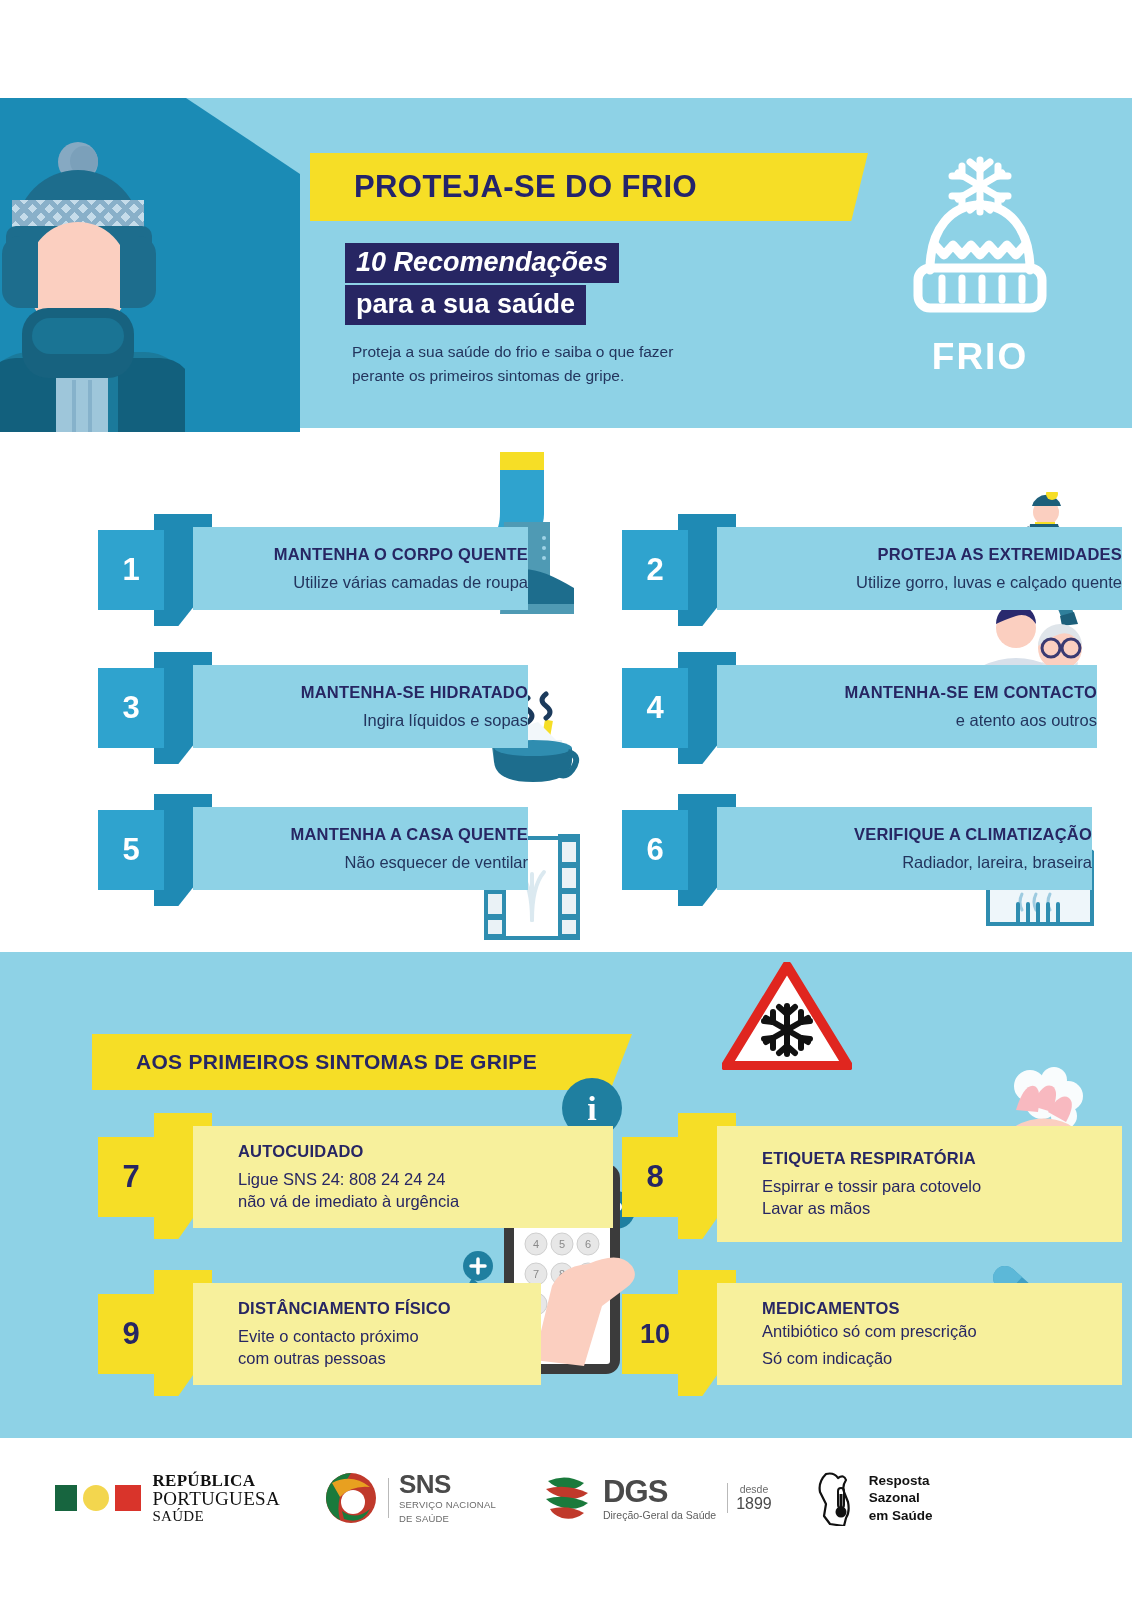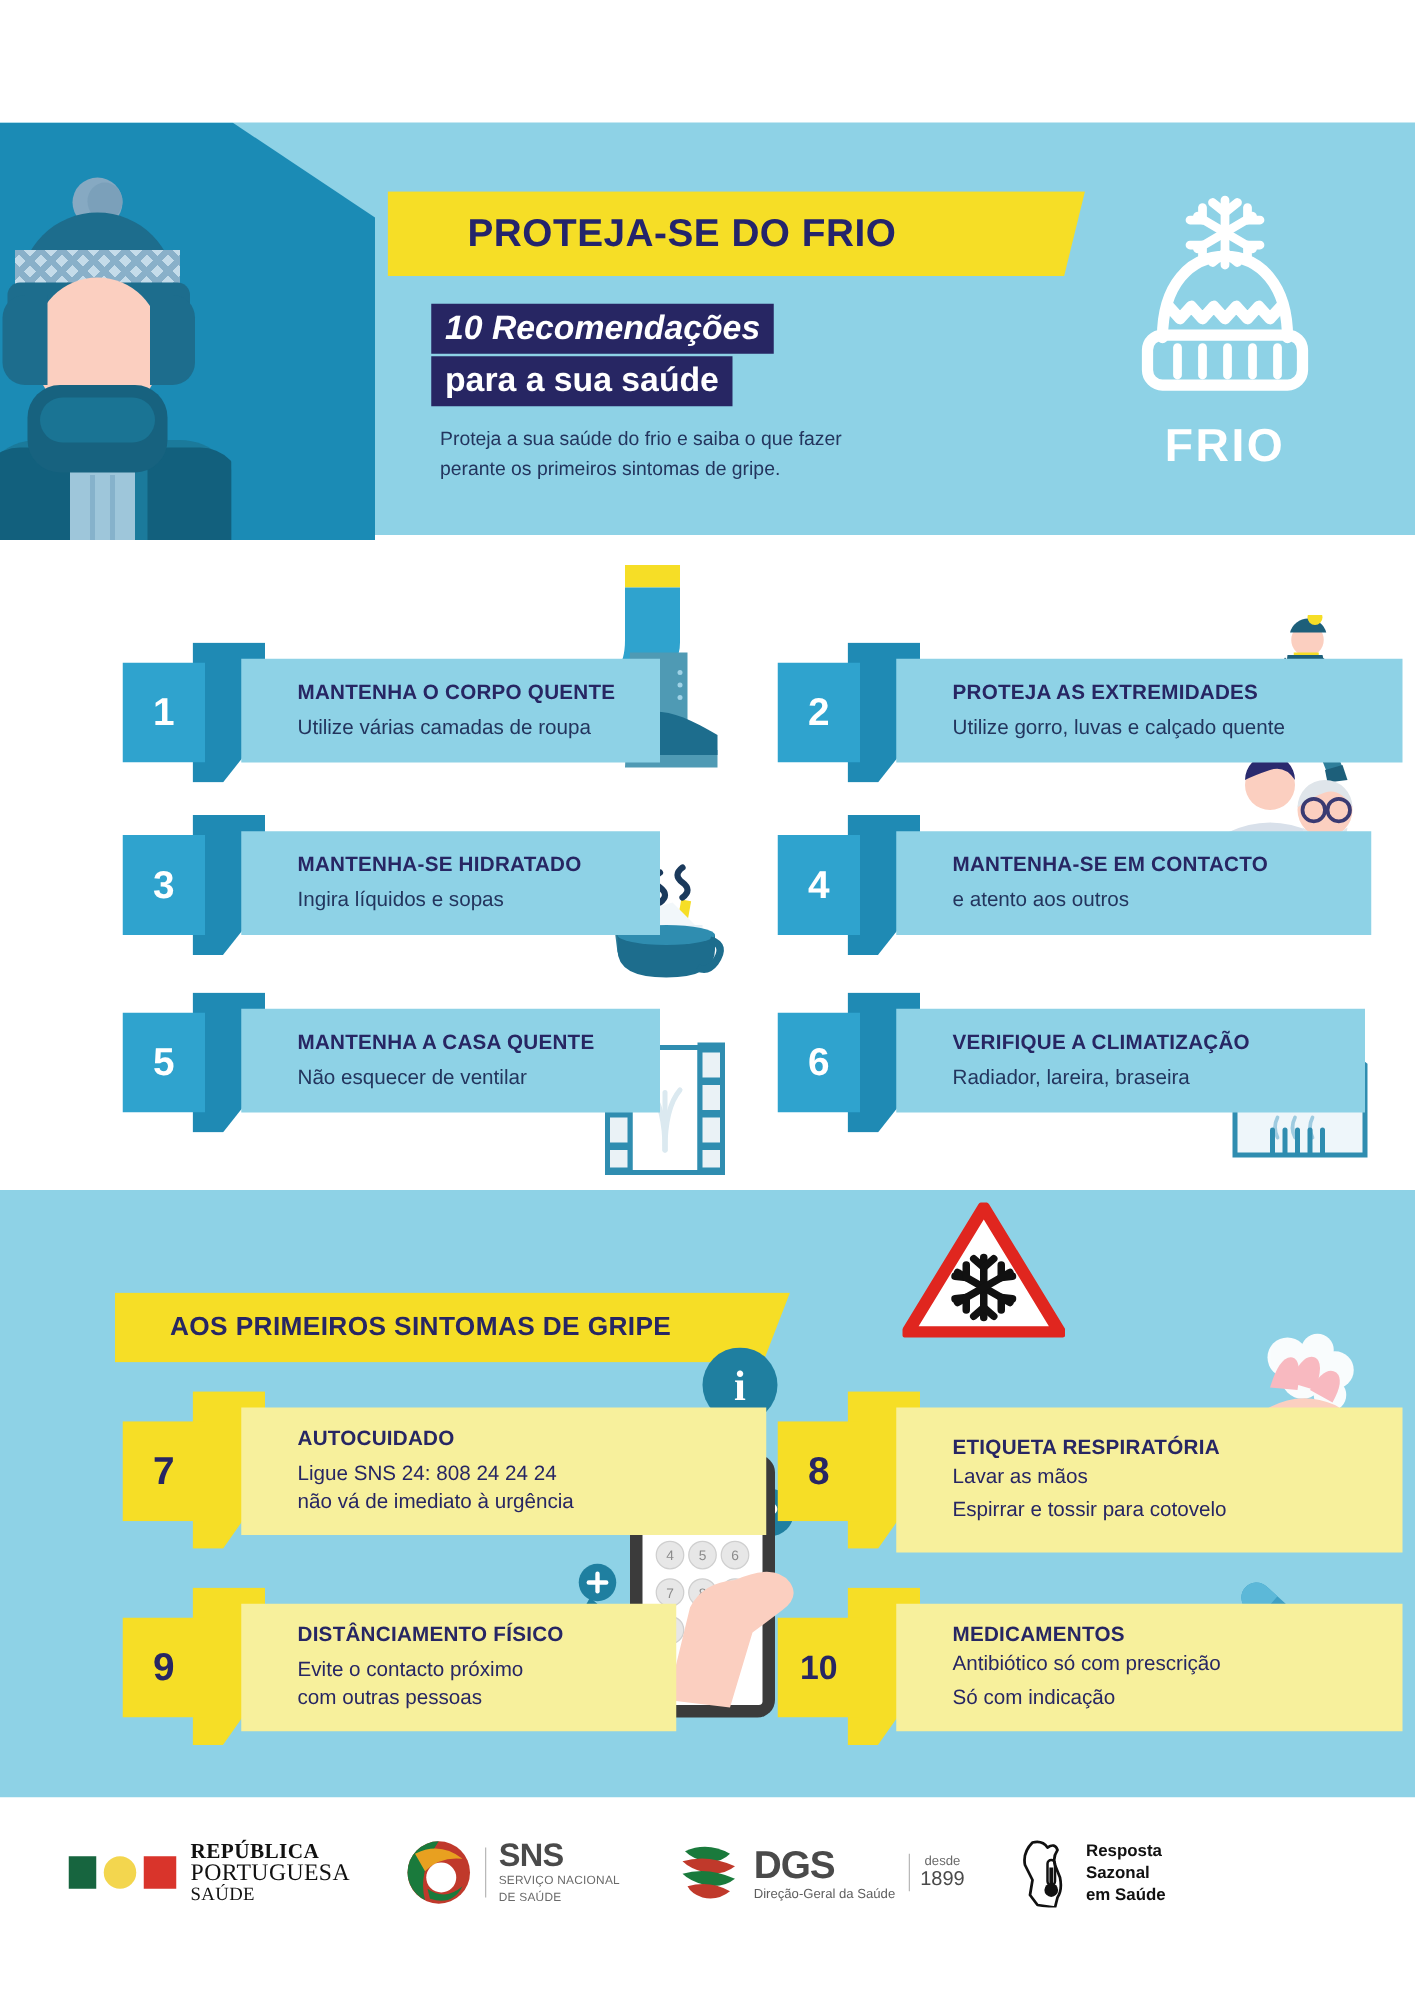--- a/index.html
+++ b/index.html
@@ -49,21 +49,21 @@
   .p-chest-l { position:absolute; left:72px; top:240px; width:4px; height:92px; background:#86b2cb; }
   .p-chest-l2 { position:absolute; left:88px; top:240px; width:4px; height:92px; background:#86b2cb; }
 
   .title-ribbon {
     position: absolute; left: 310px; top: 153px; width: 558px; height: 68px;
     background: #f6de26;
     clip-path: polygon(0 0, 100% 0, 97% 100%, 0 100%);
     display: flex; align-items: center; padding-left: 44px;
   }
   .title-ribbon span {
-    font-size: 31px; font-weight: bold; color: #24246b; letter-spacing: .4px; margin-left: 20px;
+    font-size: 31px; font-weight: bold; color: #24246b; letter-spacing: .4px;
   }
   .sub1, .sub2 {
     position: absolute; background: #272663; color: #ffffff;
     font-size: 27px; font-weight: bold; padding: 4px 11px 5px 11px;
     white-space: nowrap;
   }
   .sub1 { left: 345px; top: 243px; font-style: italic; }
   .sub2 { left: 345px; top: 285px; }
   .lede {
     position: absolute; left: 352px; top: 340px; width: 470px;
@@ -94,21 +94,21 @@
     position: absolute; left: 95px; top: 13px; height: 83px;
     display: flex; flex-direction: column; justify-content: center;
     padding-left: 45px;
   }
   .bar .t { font-size: 16.5px; font-weight: bold; color: #272663; letter-spacing: .2px; line-height:1.2; }
   .bar .d { font-size: 16.5px; color: #23355e; margin-top: 7px; line-height: 1.25; }
 
   
   .c-blue .badge { background: #2fa3ce; }
   .c-blue .notch { background: #1f8ab4; clip-path: polygon(0 0, 100% 0, 100% 62%, 42% 100%, 0 100%); }
-  .c-blue .bar { background: #8ed2e6; }
+  .c-blue .bar { background: #8ed2e6; text-align: right; }
   
   .c-yel .badge { background: #f6de26; color:#272663; }
   .c-yel .notch { background: #f6de26; clip-path: polygon(0 0, 100% 0, 100% 62%, 42% 100%, 0 100%); }
   .c-yel .bar { background: #f7f09c; }
   .c-yel .bar .d { color:#272663; }
 
   
   .lower { position: absolute; left: 0; top: 952px; width: 1132px; height: 486px; background: #8ed2e6; }
   .gripe-ribbon {
     position: absolute; left: 92px; top: 998px; width: 540px; height: 56px;
@@ -506,22 +506,22 @@
       <div class="d">Ligue SNS 24: 808 24 24 24</div>
       <div class="d" style="margin-top:2px">não vá de imediato à urgência</div>
     </div>
     <div class="badge" style="top:24px">7</div>
   </div>
 
   <div class="card c-yel" style="left:622px; top:1113px; width:430px; height:110px;">
     <div class="notch" style="height:126px"></div>
     <div class="bar" style="width:405px; height:116px">
       <div class="t">ETIQUETA RESPIRATÓRIA</div>
+      <div class="d">Espirrar e tossir para cotovelo</div>
       <div class="d" style="margin-top:2px">Lavar as mãos</div>
-      <div class="d">Espirrar e tossir para cotovelo</div>
     </div>
     <div class="badge" style="top:24px">8</div>
   </div>
 
   <div class="card c-yel" style="left:98px; top:1270px; width:400px; height:110px;">
     <div class="notch" style="height:126px"></div>
     <div class="bar" style="width:348px; height:102px">
       <div class="t">DISTÂNCIAMENTO FÍSICO</div>
       <div class="d">Evite o contacto próximo</div>
       <div class="d" style="margin-top:2px">com outras pessoas</div>

